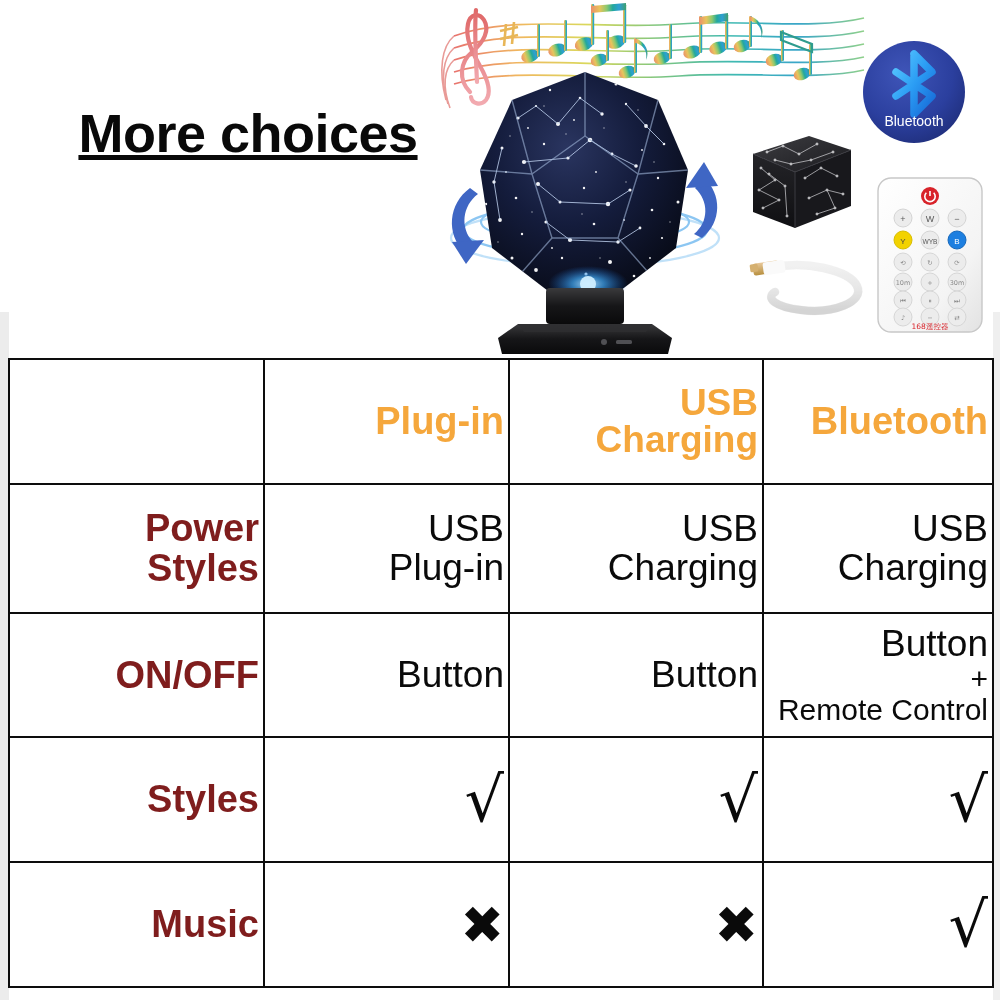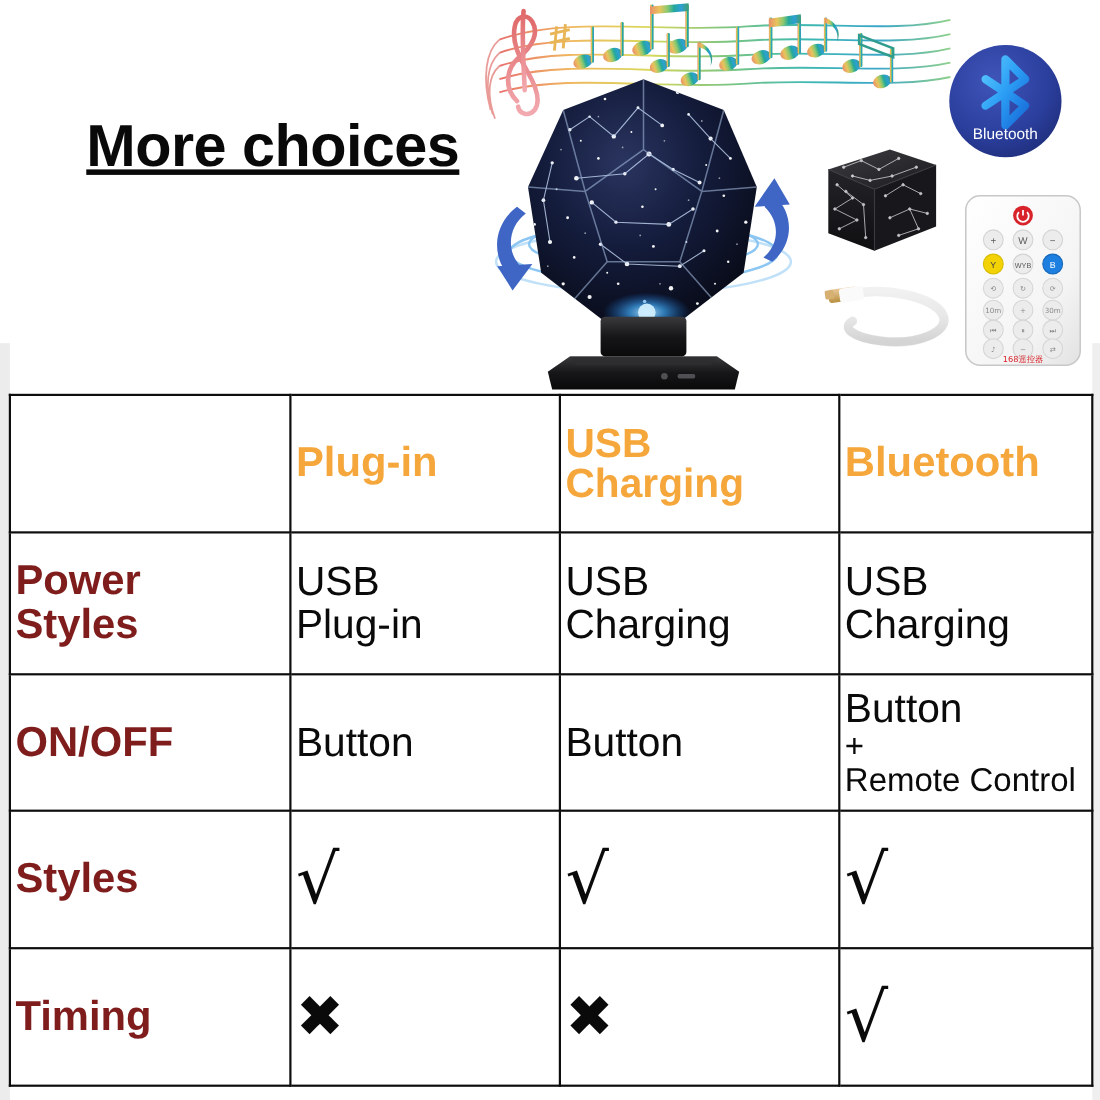--- a/index.html
+++ b/index.html
@@ -128,21 +128,21 @@
     top: 358px;
     width: 984px;
     height: 630px;
     border-collapse: collapse;
     table-layout: fixed;
     z-index: 3;
     background: #ffffff;
   }
   .compare-table td {
     border: 2px solid #0d0d0d;
-    text-align: left;
+    text-align: right;
     vertical-align: middle;
     padding: 0 4px;
     background: #ffffff;
   }
   col.c-label { width: 255px; }
   col.c-a     { width: 245px; }
   col.c-b     { width: 254px; }
   col.c-c     { width: 230px; }
 
   tr.r-head { height: 104px; }
@@ -741,21 +741,21 @@
         </td>
         <td>
           <span class="mark check">√</span>
         </td>
       </tr>
 
 
       <tr class="r-mus">
         <td>
           <div class="row-head">
-            <span>Timing</span>
+            <span>Music</span>
           </div>
         </td>
         <td>
           <span class="mark cross">✖</span>
         </td>
         <td>
           <span class="mark cross">✖</span>
         </td>
         <td>
           <span class="mark check">√</span>

